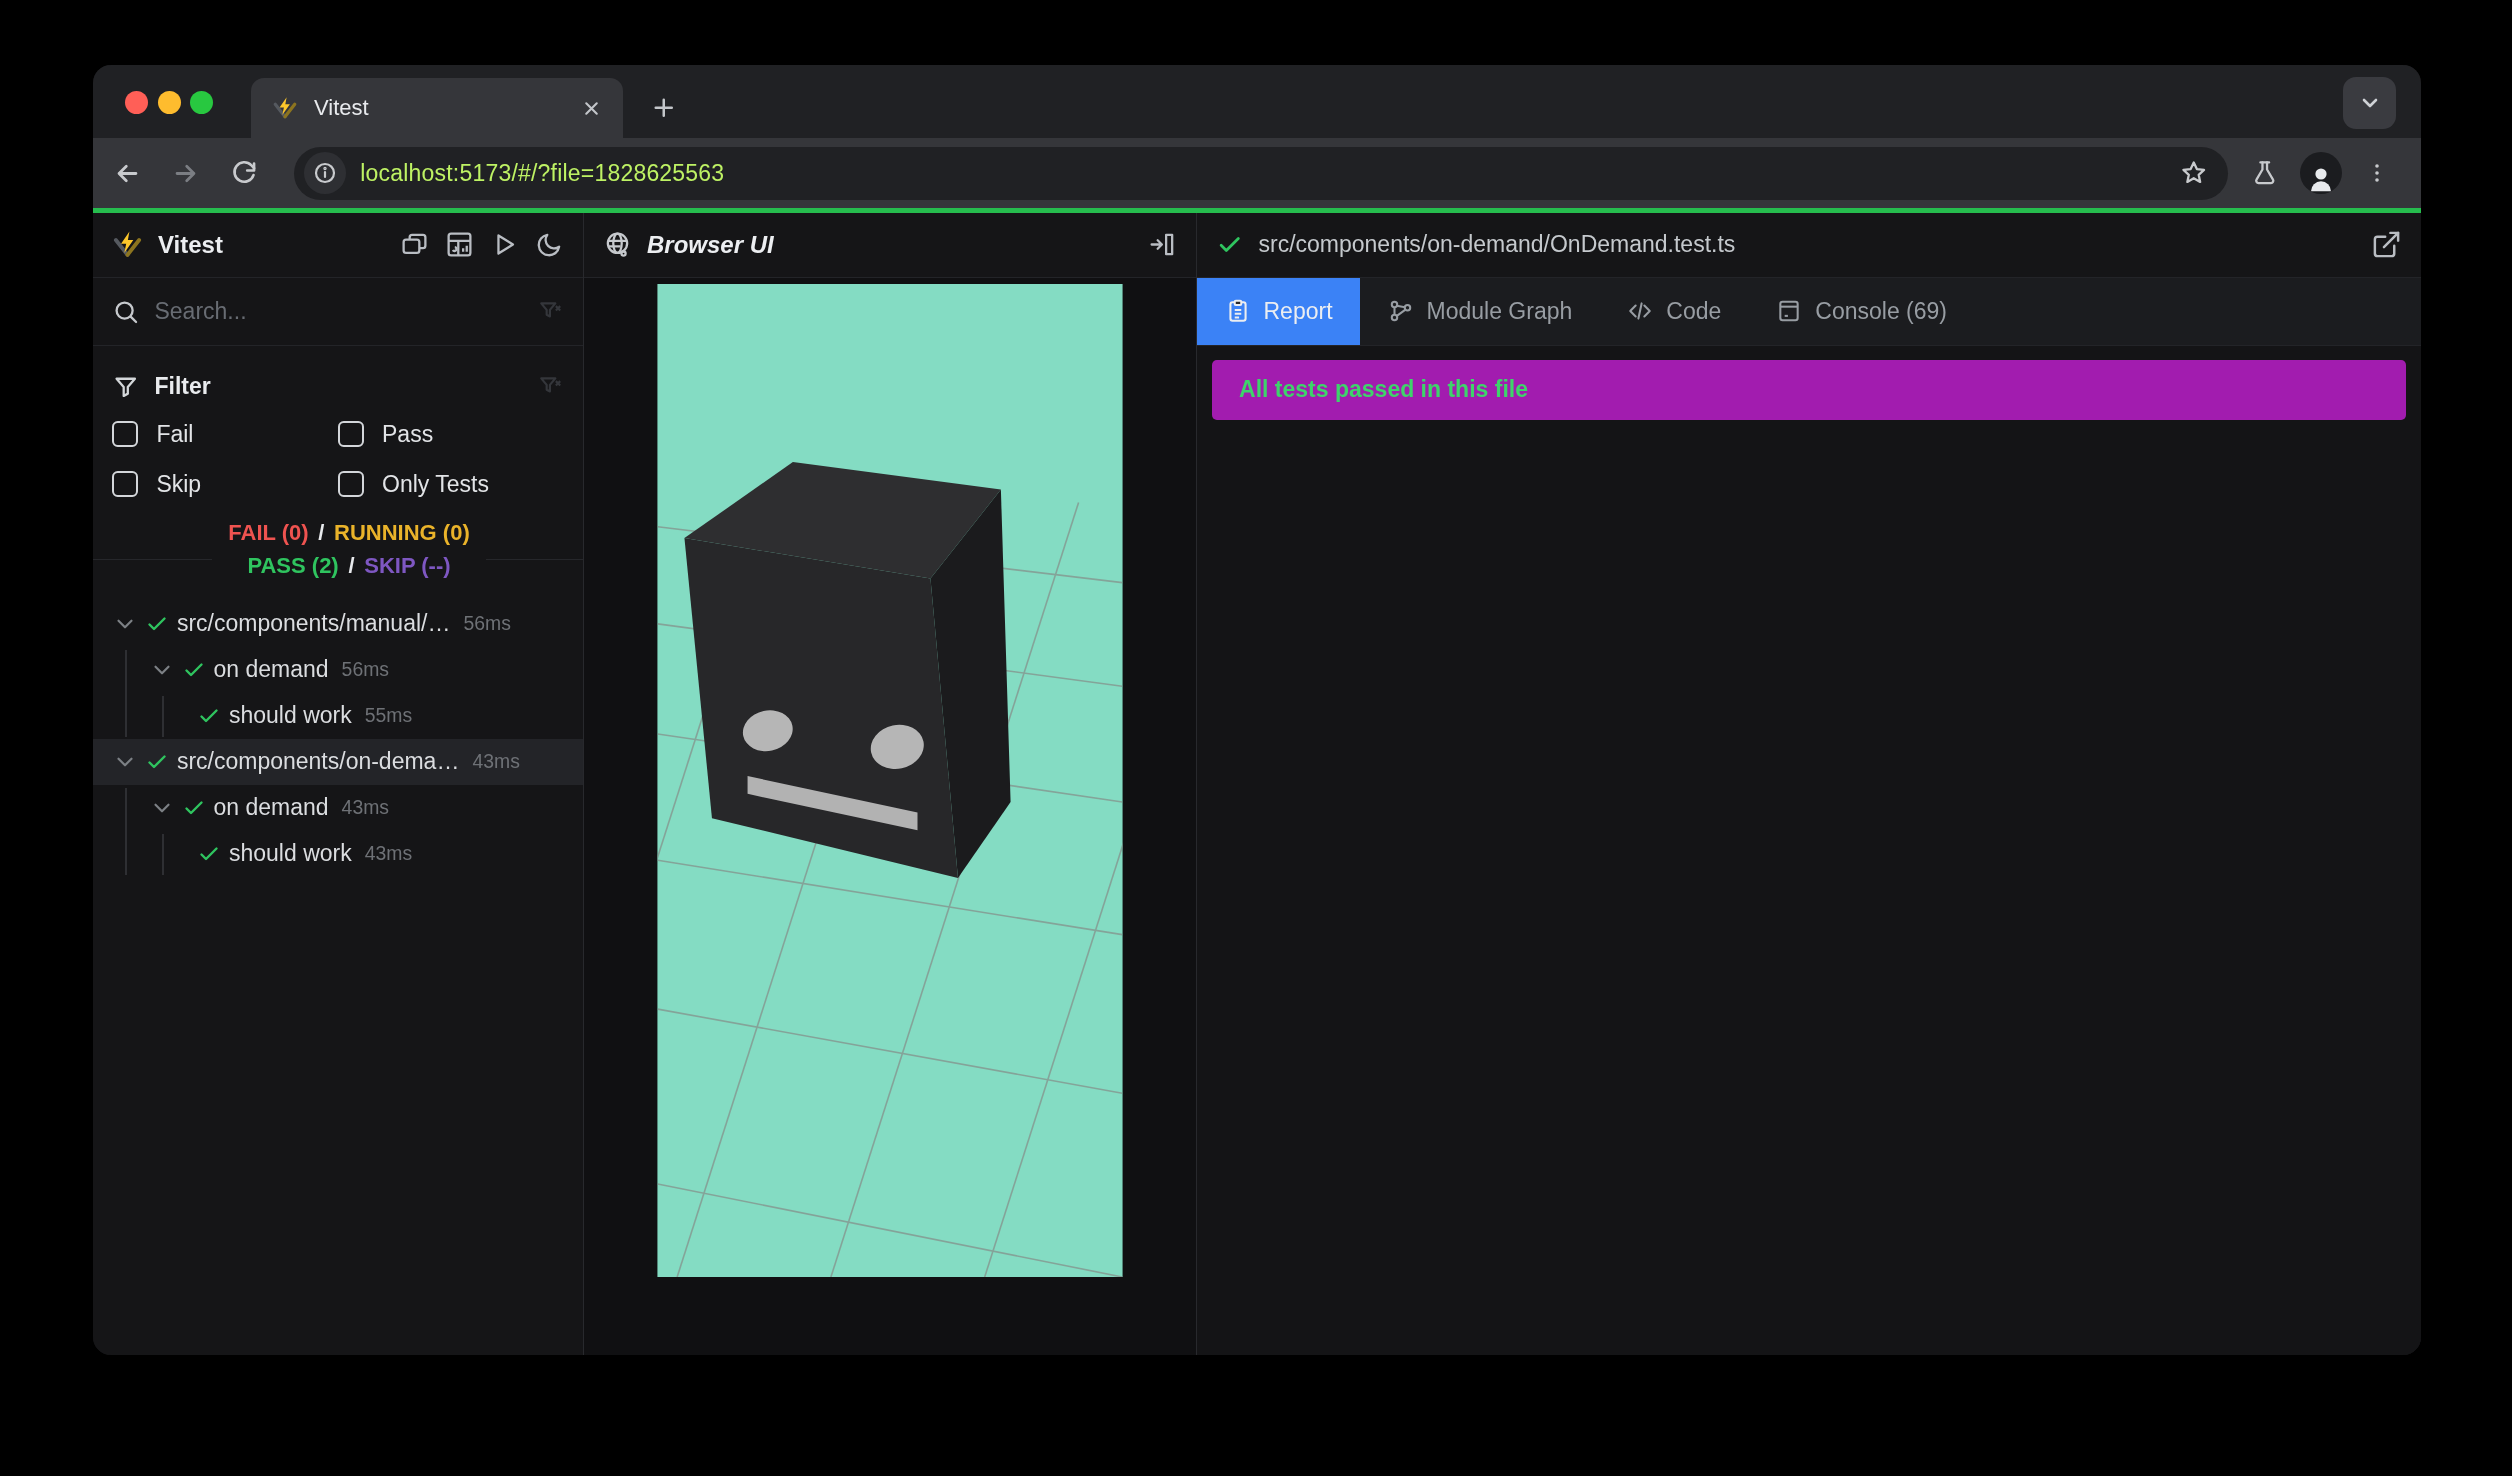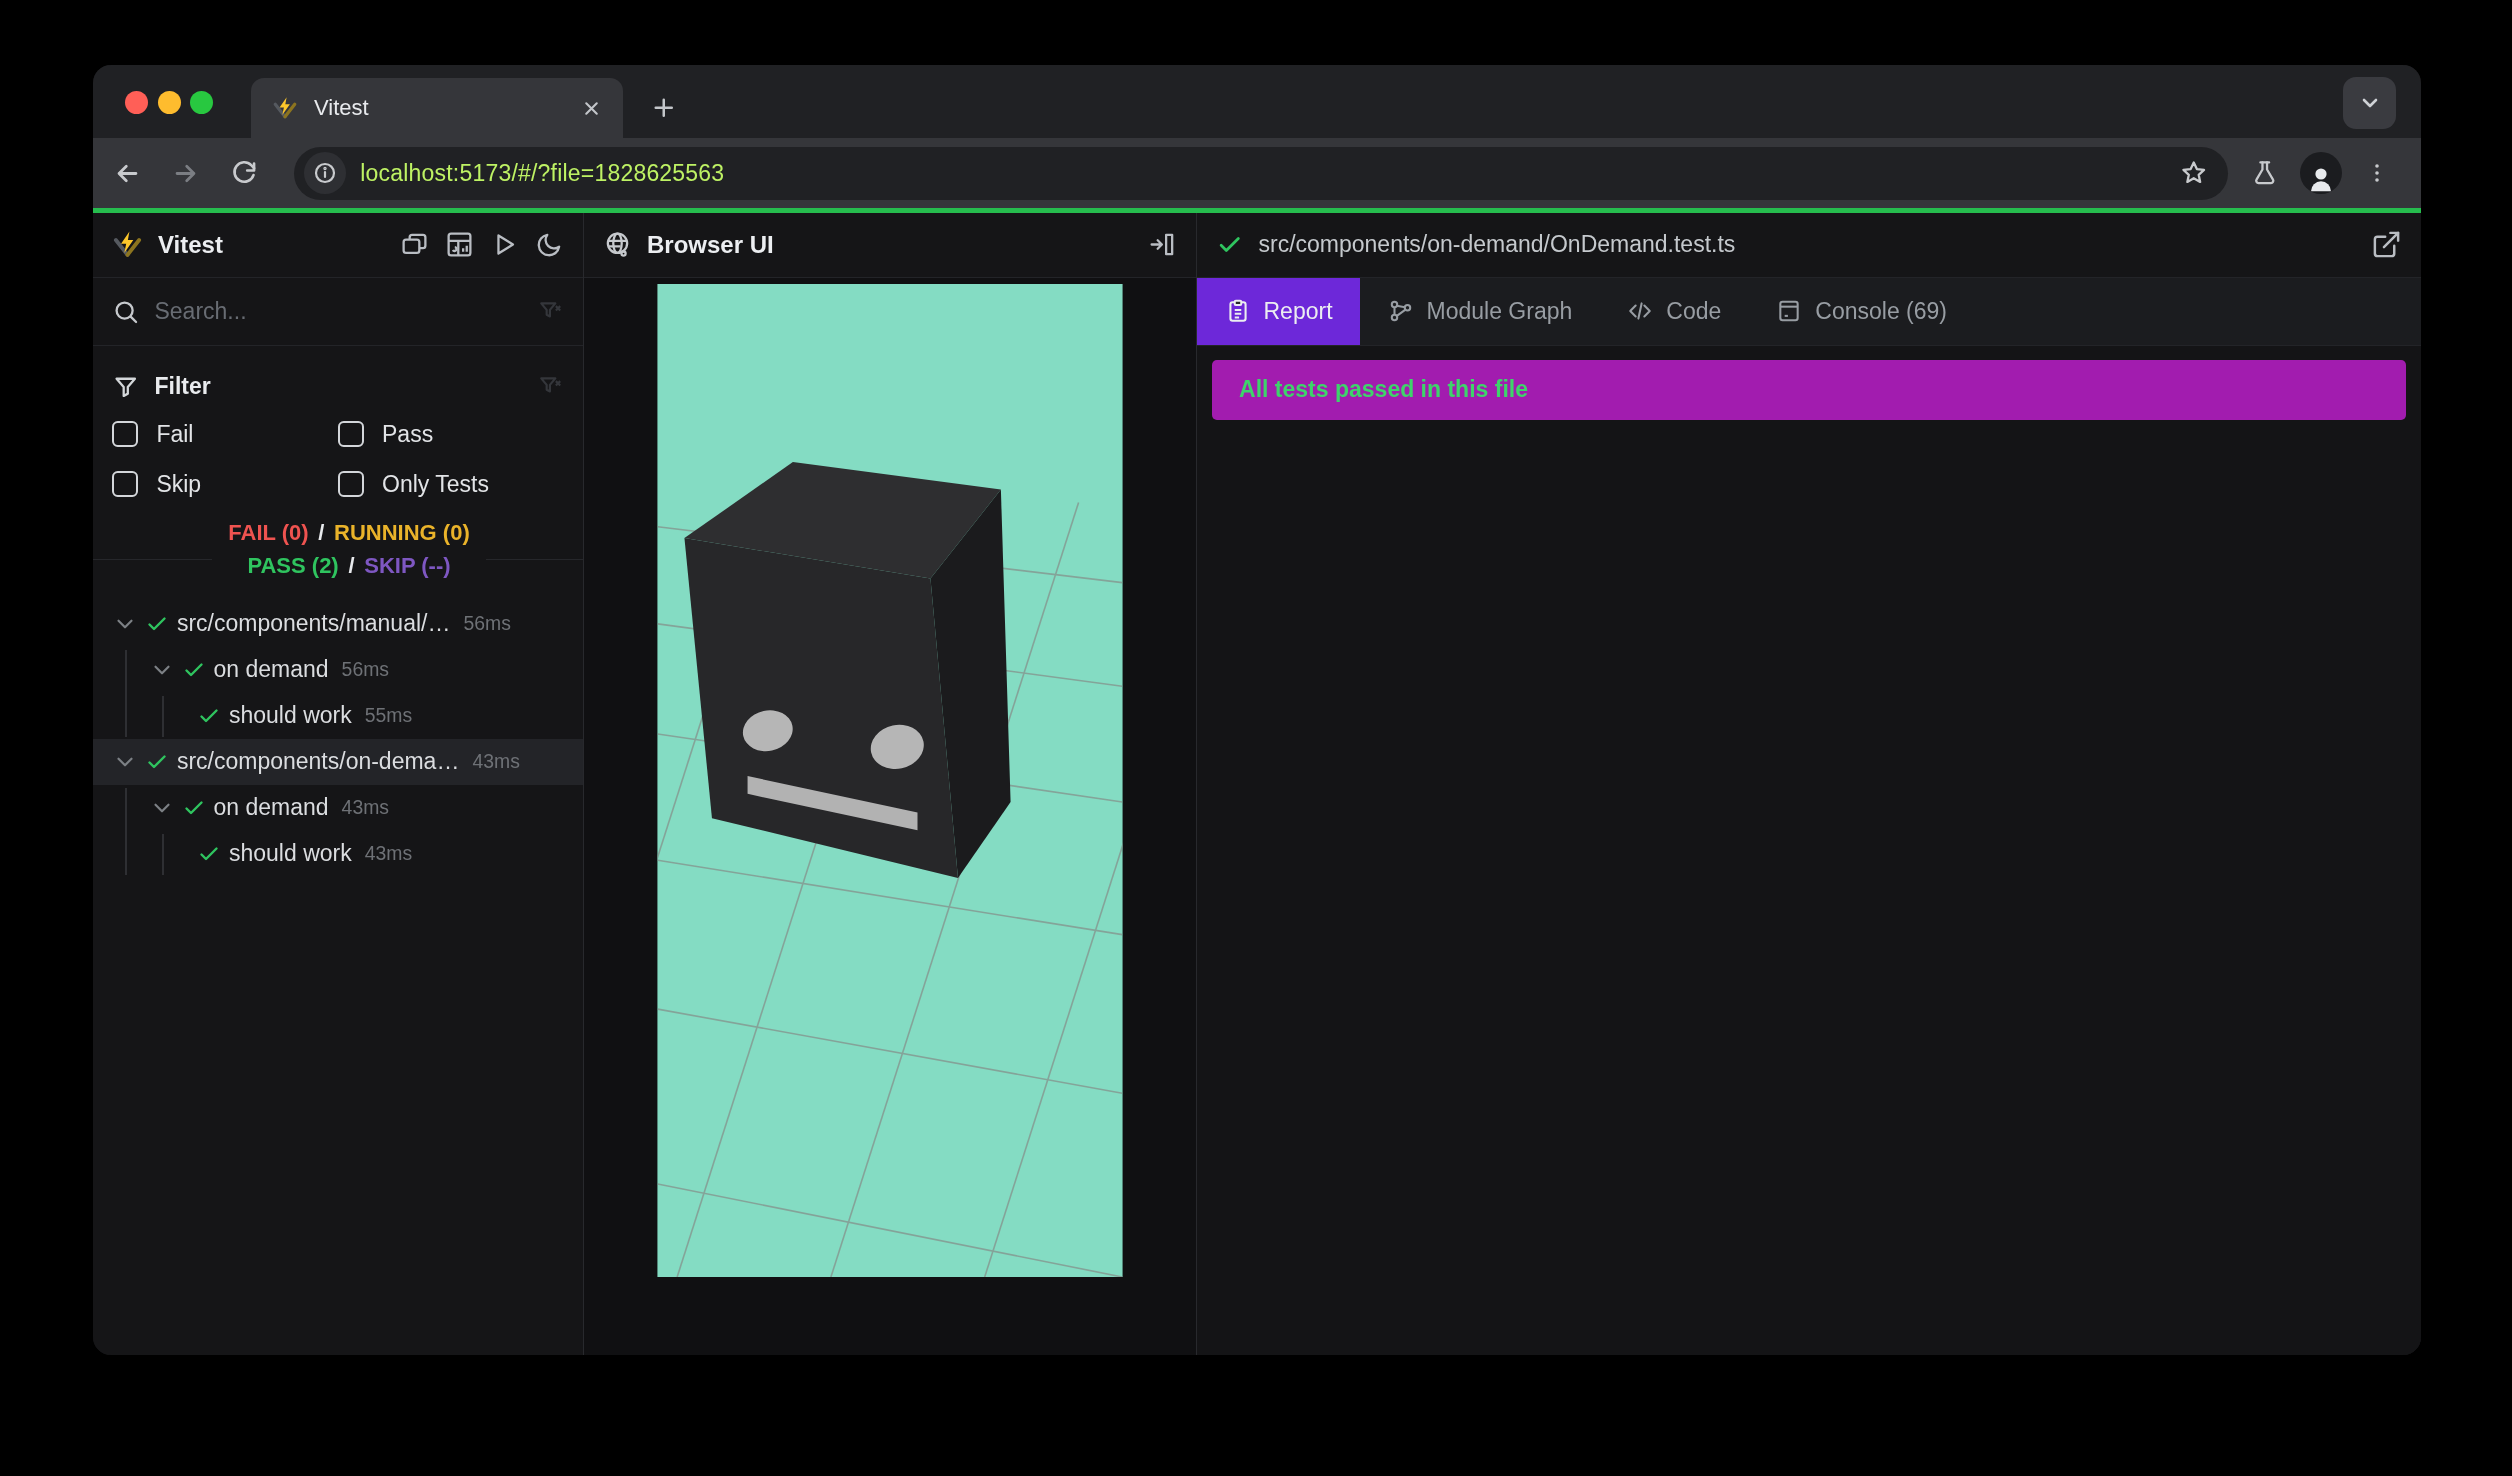--- a/index.html
+++ b/index.html
@@ -70,37 +70,37 @@
   .tree-row { height:46px; display:flex; align-items:center; }
   .tree-row.selected { background:#232428; }
   .t-chevron { color:#7c8085; display:flex; flex:0 0 auto; }
   .t-check { color:#2fc45f; display:flex; flex:0 0 auto; margin-left:6.5px; }
   .t-label { font-size:23px; color:#dbdde0; margin-left:8px; white-space:nowrap; }
   .t-time { font-size:19.4px; color:#6e7176; margin-left:13px; }
   .lvl1 { padding-left:19.4px; } .lvl2 { padding-left:56px; } .lvl3 { padding-left:104px; }
   .lvl3 .t-check { margin-left:0; }
   .gl { position:absolute; width:1.6px; background:#2e2f33; }
 
-  .middle { width:613px; border-right:1.6px solid #28292d; display:flex; flex-direction:column; }
+  .middle { width:613px; border-right:1.6px solid #28292d; display:flex; flex-direction:column;font-style:italic; }
   .m-toolbar { height:68px; border-bottom:1.6px solid #232428; display:flex; align-items:center;
     padding:0 16px; gap:6.5px; flex:0 0 auto; }
   .dev-btn { width:45px; height:45px; border-radius:8px; display:flex; align-items:center;
     justify-content:center; color:#a9bfb6; }
   .dev-btn.active { background:#37383d; color:#c7e2d8; }
   .size-label { margin-left:14.6px; font-weight:700; font-size:24px; color:#eceef1; }
   .canvas-wrap { flex:1; position:relative; background:#101012; }
   .canvas { position:absolute; left:50%; transform:translateX(-50%); top:5.7px; width:465px; height:993px;
     background:#84dcc3; }
 
   .right { flex:1; display:flex; flex-direction:column; }
   .file-path { font-size:23px; color:#c5c9cd; white-space:nowrap; }
   .r-tabs { height:68px; background:#1b1c1f; display:flex; align-items:stretch;
     border-bottom:1.6px solid #232428; flex:0 0 auto; }
   .rtab { display:flex; align-items:center; gap:13px; padding:0 27.5px; color:#989da3; font-size:23px; }
-  .rtab.active { background:#6d28d9; color:#eceef1; }
+  .rtab.active { background:#3b82f6; color:#eceef1; }
   .r-content { flex:1; background:#141416; padding:13.8px 14.6px; }
   .banner { height:60px; background:#a21caf; border-radius:4.9px; display:flex; align-items:center;
     padding:0 27.5px; color:#3ed36b; font-weight:700; font-size:23px; }
 
   svg { display:block; }
 </style>
 </head>
 <body>
 
 <div class="window">

